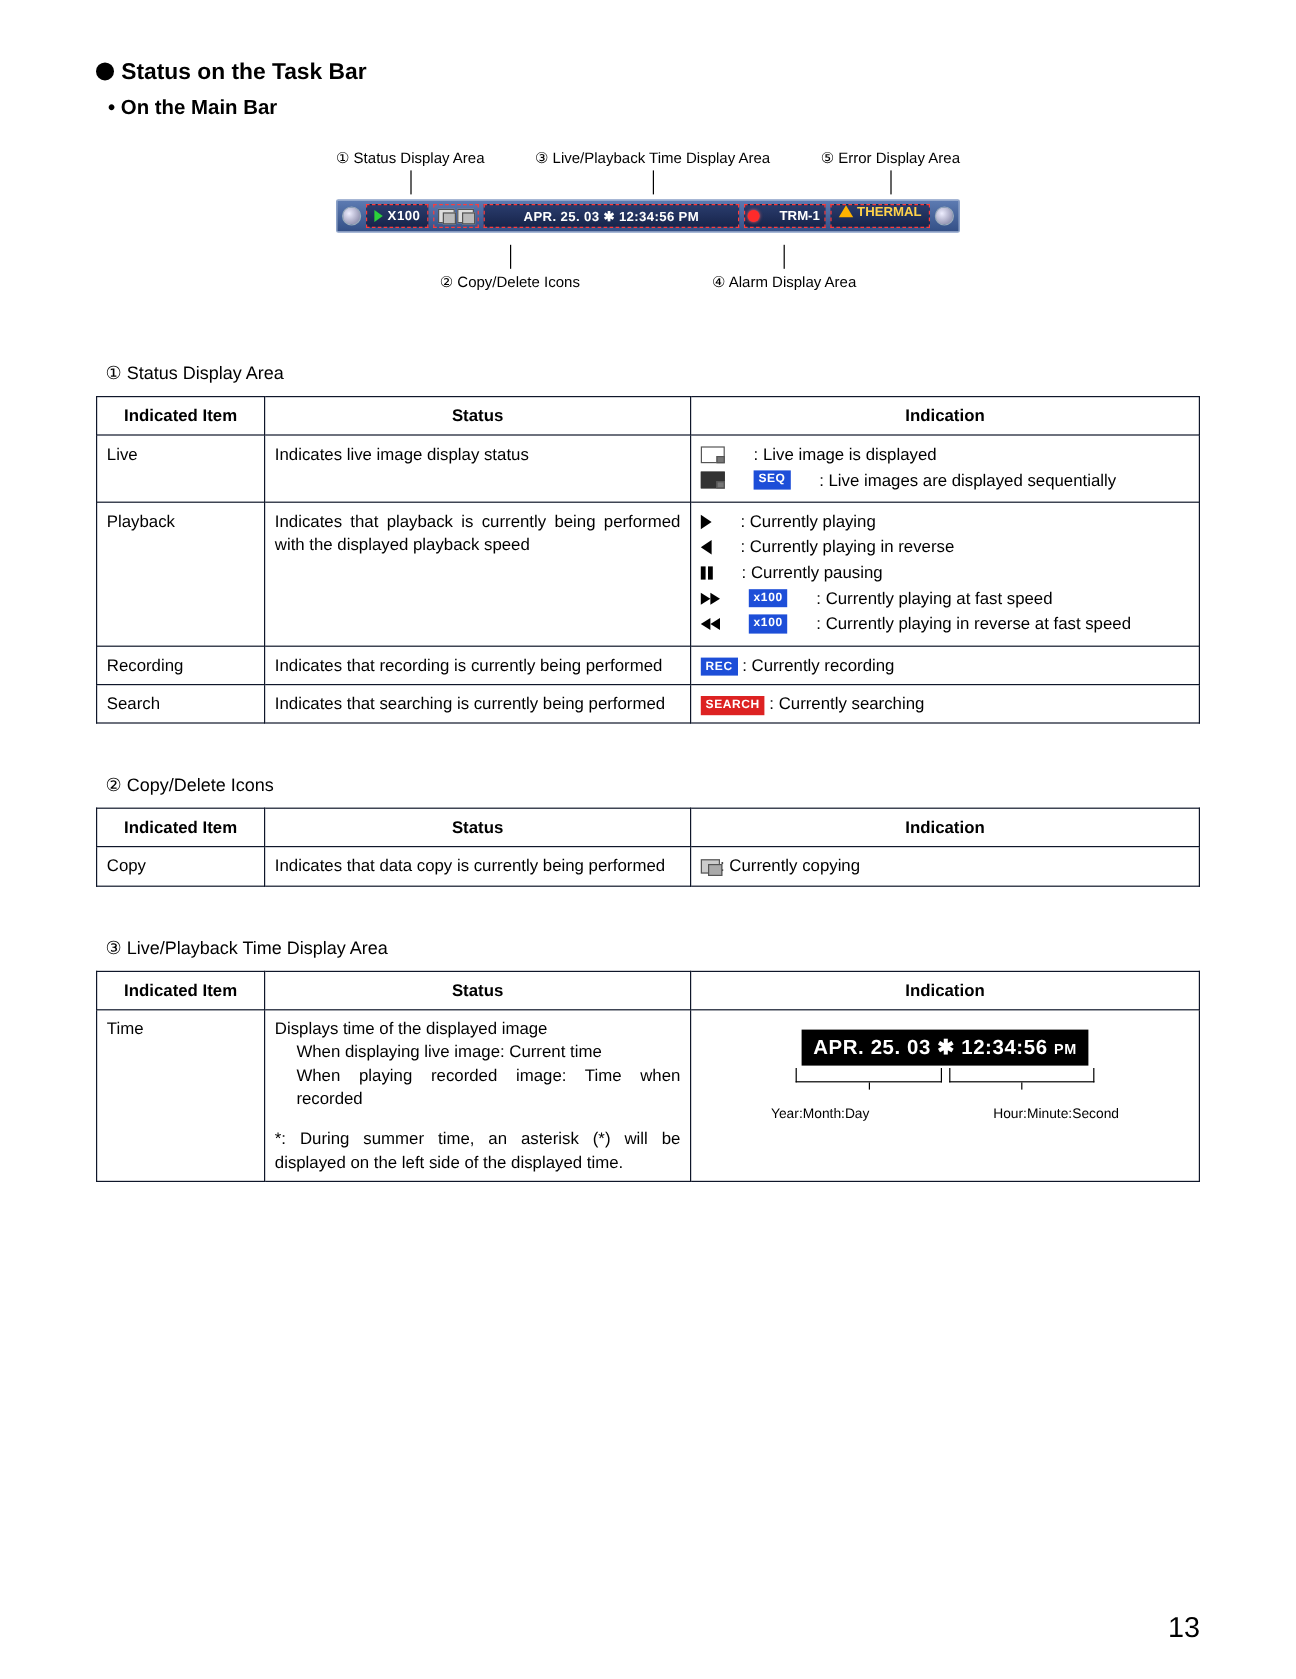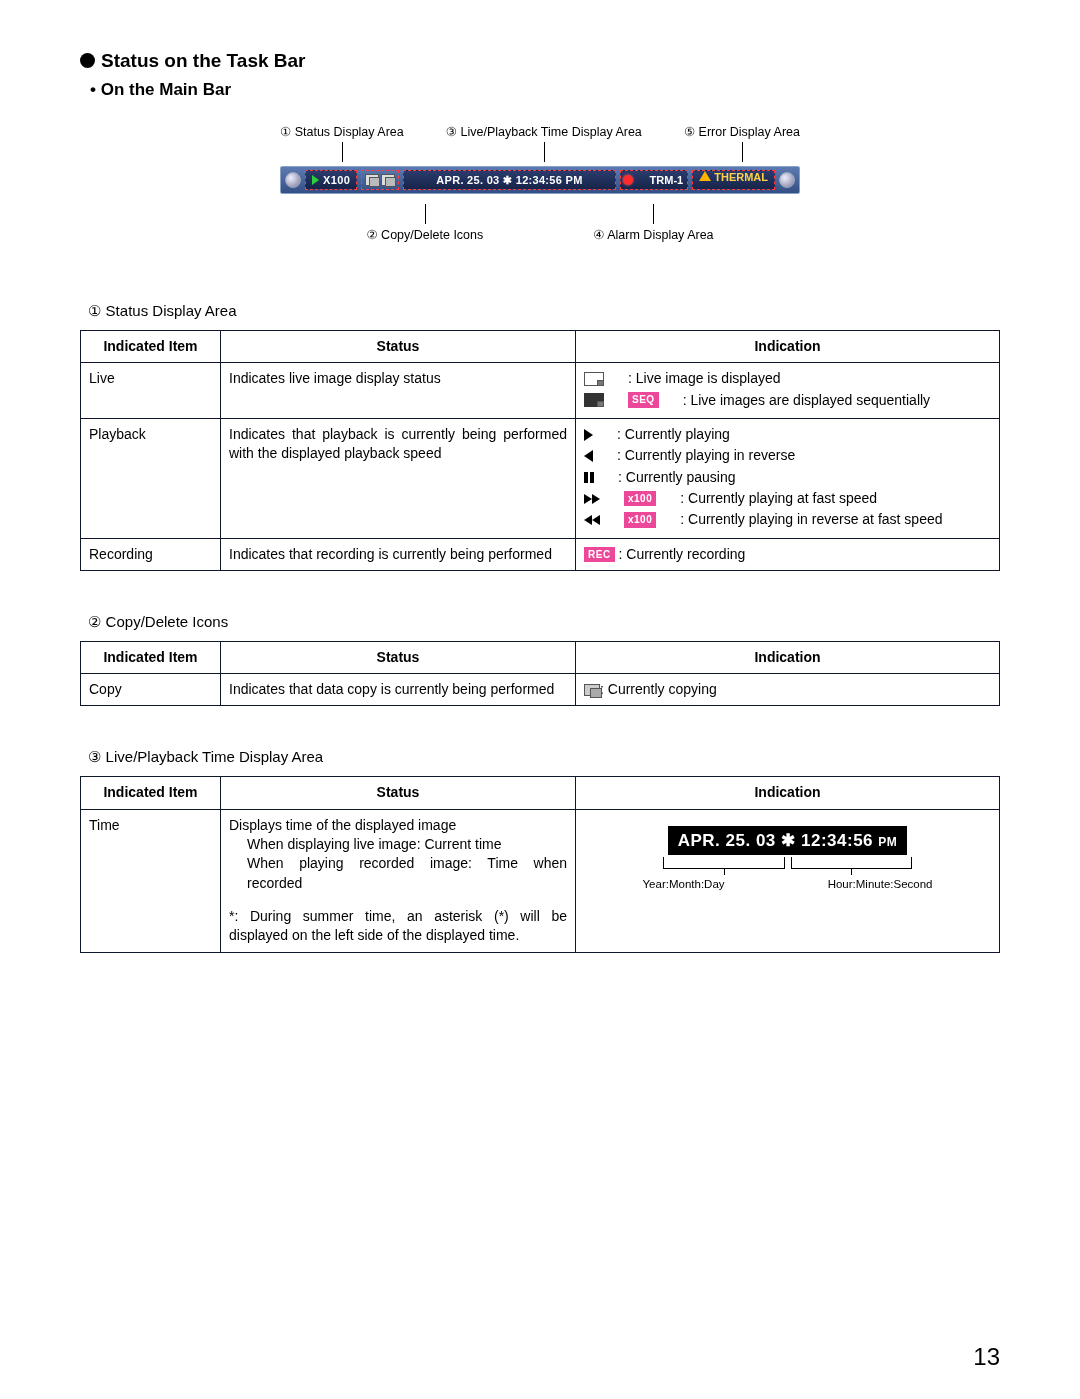--- a/index.html
+++ b/index.html
@@ -109,21 +109,21 @@
   .ind-line { display: flex; align-items: center; gap: 24px; margin-bottom: 2px; }
   .ic-box {
     display: inline-flex; align-items: center; justify-content: center;
     min-width: 20px; height: 14px; background:#fff; border:1px solid #555;
     position: relative; font-size: 8px; color:#222;
   }
   .ic-box.dark { background:#333; border-color:#333; }
   .ic-box .corner { position:absolute; right:-1px; bottom:-1px; width:7px; height:6px;
     background:#777; border:1px solid #555; }
   .tag-black {
-    display:inline-block; background:#ec4899; color:#fff; font-size:10px;
+    display:inline-block; background:#1d4ed8; color:#fff; font-size:10px;
     font-weight:bold; padding:1px 4px; letter-spacing:0.5px; vertical-align:1px;
   }
   .tag-red {
     display:inline-block; background:#d22; color:#fff; font-size:10px;
     font-weight:bold; padding:1px 4px; letter-spacing:0.5px; vertical-align:1px;
   }
   .tri-r { display:inline-block; width:0; height:0;
     border-left:9px solid #000; border-top:6px solid transparent; border-bottom:6px solid transparent;
     vertical-align:-2px; }
   .tri-l { display:inline-block; width:0; height:0;
@@ -158,21 +158,21 @@
 
   .time-illus { display:flex; flex-direction:column; align-items:center; padding: 10px 0 4px; }
   .time-box {
     background:#000; color:#fff; font-size:17px; font-weight:bold;
     letter-spacing:0.5px; padding:3px 10px; display:inline-block;
   }
   .time-box .spm { font-size:12px; }
   .bracket-row { display:flex; width:255px; margin-top:2px; }
   .bracket-row .br { flex:1; height:12px; border:1px solid #000; border-top:none; position:relative; margin:0 3px;}
   .bracket-row .br::after{content:""; position:absolute; left:50%; top:12px; width:1px; height:6px; background:#000;}
-  .time-labels { display:flex; width:290px; justify-content:space-between; font-size:11.5px; margin-top:8px; }
+  .time-labels { display:flex; width:290px; justify-content:space-between; font-size:11.5px; margin-top:20px; }
   .note-indent { padding-left: 18px; }
   .page-num { position: fixed; right: 80px; bottom: 28px; font-size: 24px; }
 </style>
 </head>
 <body>
 
 <h1><span class="bullet-dot"></span><span>Status on the Task Bar</span></h1>
 <h2>On the Main Bar</h2>
 
 <div class="diagram-wrap">
@@ -261,20 +261,25 @@
             <span class="tag-black">x100</span>
             <span>: Currently playing in reverse at fast speed</span>
           </div>
     </td>
   </tr>
   <tr>
     <td>Recording</td>
     <td>Indicates that recording is currently being performed</td>
     <td><span class="tag-black">REC</span> <span>: Currently recording</span></td>
   </tr>
+  <tr>
+    <td>Search</td>
+    <td>Indicates that searching is currently being performed</td>
+    <td><span class="tag-red">SEARCH</span> <span>: Currently searching</span></td>
+  </tr>
 </tbody>
   </table>
 
 <p class="section-heading">②  Copy/Delete Icons</p>
 <table class="spec">
   <tbody>
       <tr>
     <th class="col-item">Indicated Item</th>
     <th class="col-status">Status</th>
     <th>Indication</th>

